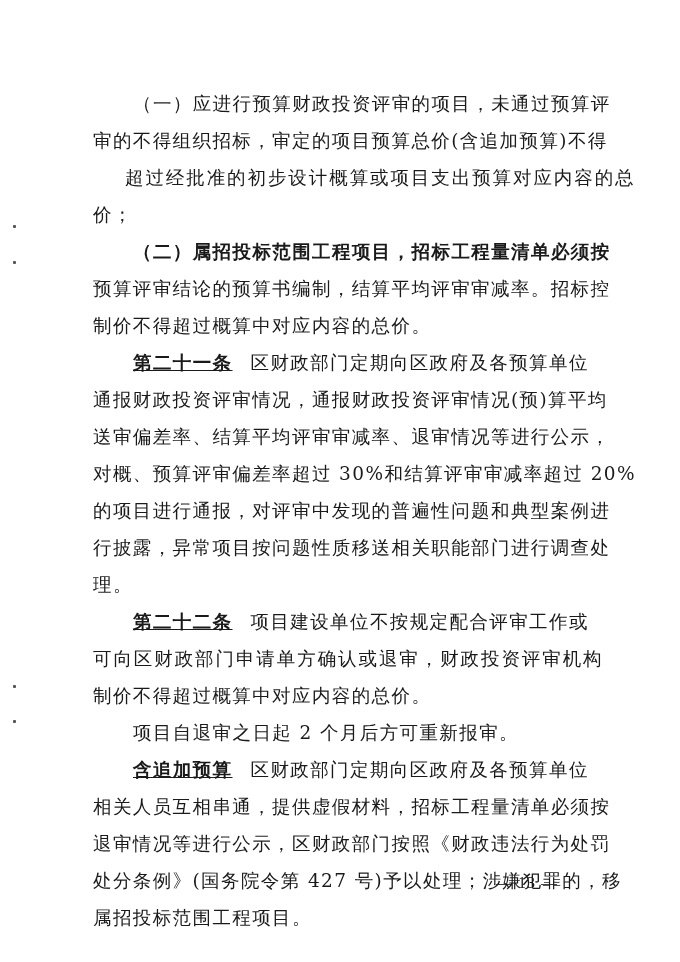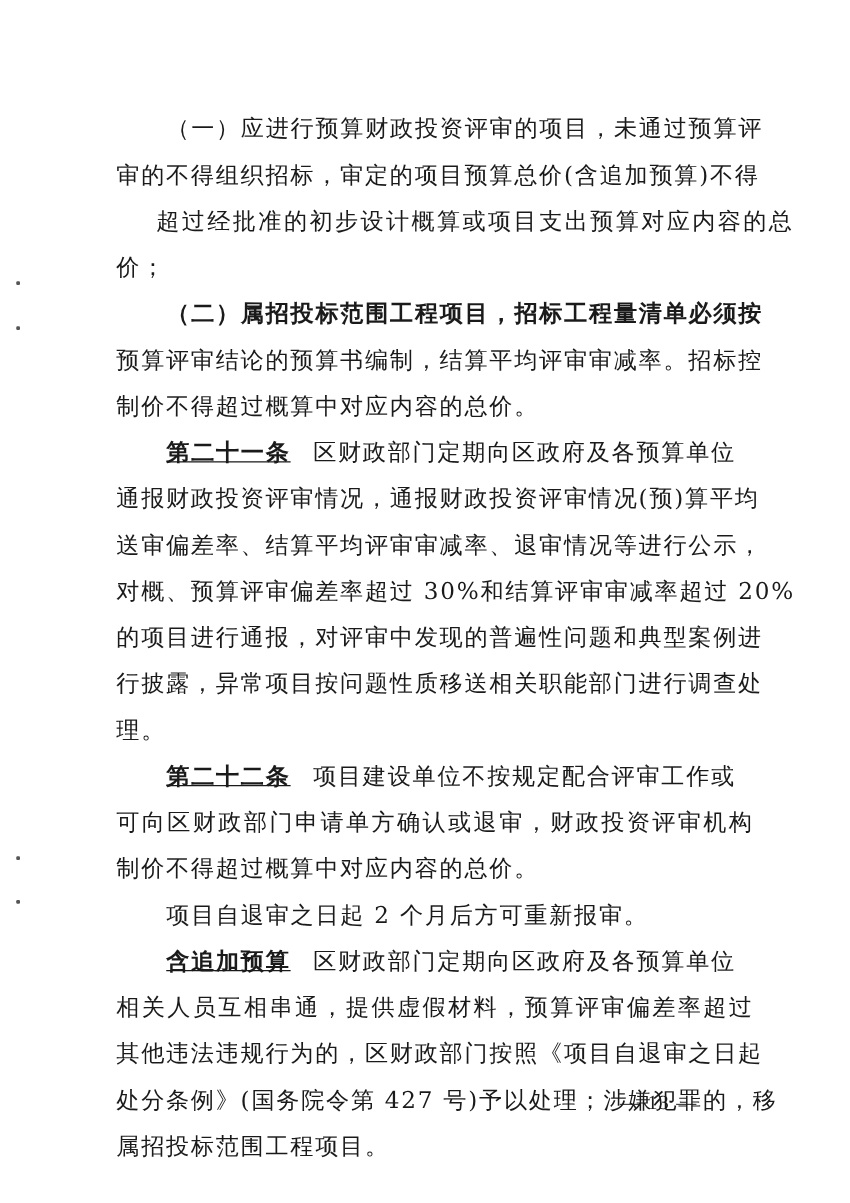--- a/index.html
+++ b/index.html
@@ -69,20 +69,20 @@
   </div>
 
   <div>
     <div class="line indent last" style="top:718px;">项目自退审之日起 2 个月后方可重新报审。</div>
   </div>
 
   <div>
     <div class="line indent" style="top:755px; text-align-last:left;">
       <span class="bold">含追加预算</span><span class="gap"></span><span>区财政部门定期向区政府及各预算单位</span>
     </div>
-    <div class="line" style="top:792px;">相关人员互相串通，提供虚假材料，预算评审偏差率超过</div>
-    <div class="line" style="top:829px;">其他违法违规行为的，区财政部门按照《项目自退审之日起</div>
+    <div class="line" style="top:792px;">相关人员互相串通，提供虚假材料，招标工程量清单必须按</div>
+    <div class="line" style="top:829px;">退审情况等进行公示，区财政部门按照《财政违法行为处罚</div>
     <div class="line" style="top:866px;">处分条例》(国务院令第 427 号)予以处理；涉嫌犯罪的，移</div>
     <div class="line last" style="top:903px;">属招投标范围工程项目。</div>
   </div>
 
   <div class="pagenum" style="top:874px;">— 13 —</div>
 </div>
 
 </body></html>

